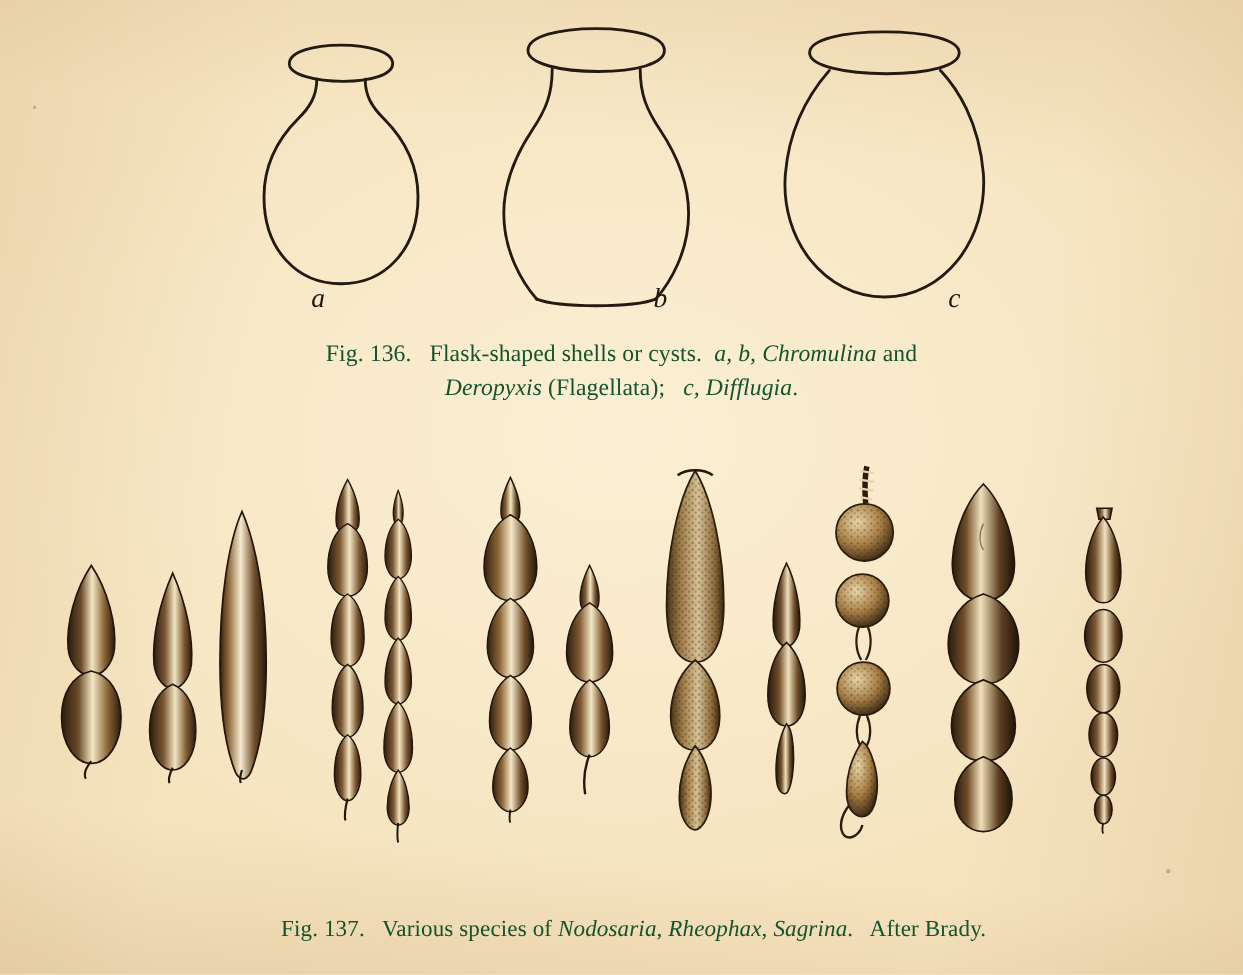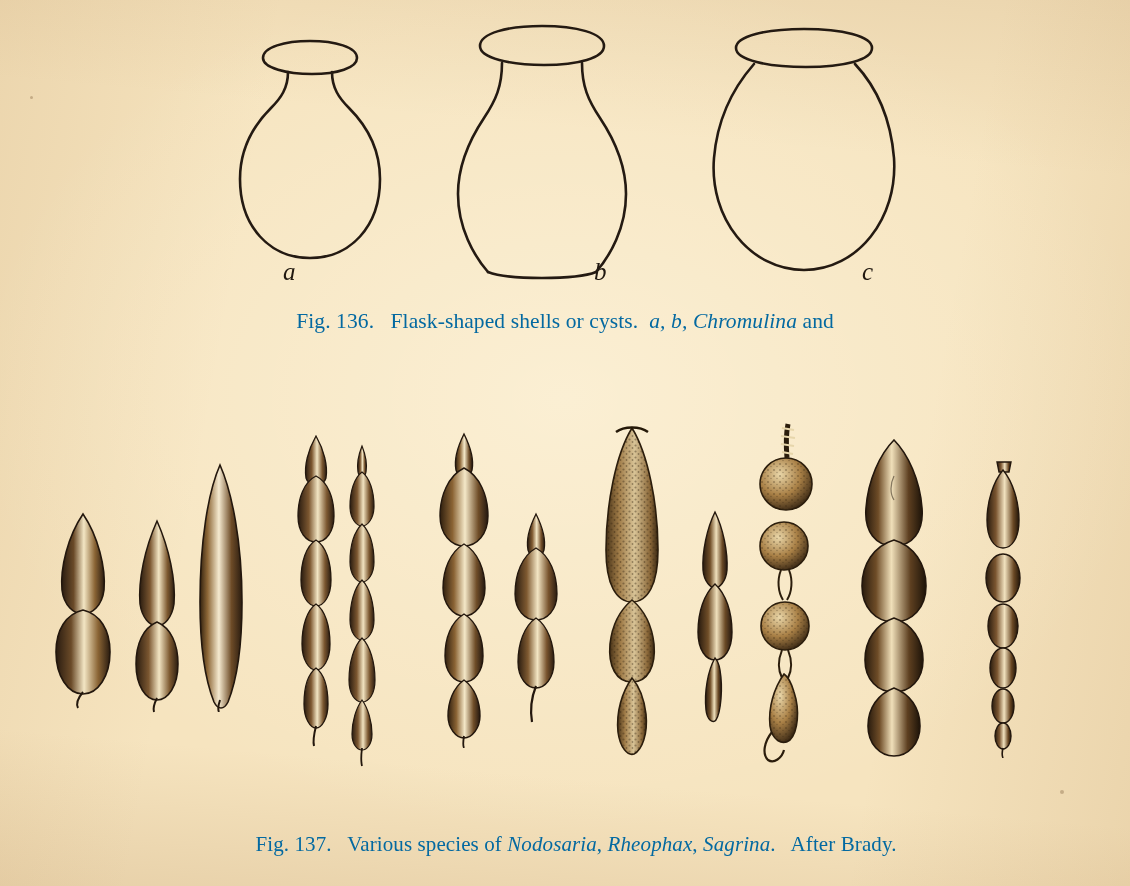--- a/index.html
+++ b/index.html
@@ -38,21 +38,21 @@
     width: 1130px;
   }
   #plate-136 { height: 300px; }
   #plate-137 { height: 420px; }
 
   .caption {
     text-align: center;
     font-size: 21.5px;
     line-height: 1.42;
     letter-spacing: 0.1px;
-    color: #0369a1;
+    color: #14532d;
   }
   .caption .ital { font-style: italic; }
   .caption .lbl { font-style: italic; }
   .caption-line {
     display: block;
     white-space: pre;
   }
   #caption-136 { margin-top: 6px; }
   #caption-137 { margin-top: 10px; font-size: 21px; padding-left: 22px; }
 
@@ -100,20 +100,21 @@
       <path class="ink" d="M36 30 C36 18, 66 11, 104 11 C142 11, 172 18, 172 30 C172 42, 144 49, 106 49 C68 49, 36 42, 36 30 Z"></path>
       <path class="ink" d="M54 46 C40 62, 18 92, 14 140 C9 200, 50 252, 104 252 C158 252, 198 200, 194 140 C190 92, 170 62, 155 46"></path>
     </svg>
     <div class="fig-label" style="left:862px; top:258px;">c</div>
 
     <div class="speck" style="left:30px; top:96px; width:3px; height:3px;"></div>
   </div>
 
   <div class="caption" id="caption-136">
     <span class="caption-line"><span>Fig. 136.</span>   <span>Flask-shaped shells or cysts.</span>  <span class="lbl">a, b,</span> <span class="ital">Chromulina</span> <span>and</span></span>
+    <span class="caption-line"><span class="ital">Deropyxis</span> <span>(Flagellata);</span>   <span class="lbl">c,</span> <span class="ital">Difflugia</span><span>.</span></span>
   </div>
 </div>
 
 <div class="figure-block" id="figure-137">
 
   <div class="plate" id="plate-137">
 
     <svg style="position:absolute; left:48px; top:110px;" width="70" height="200" viewBox="0 0 70 200">
       <defs>
         <linearGradient id="g1" x1="0" y1="0" x2="1" y2="0">

